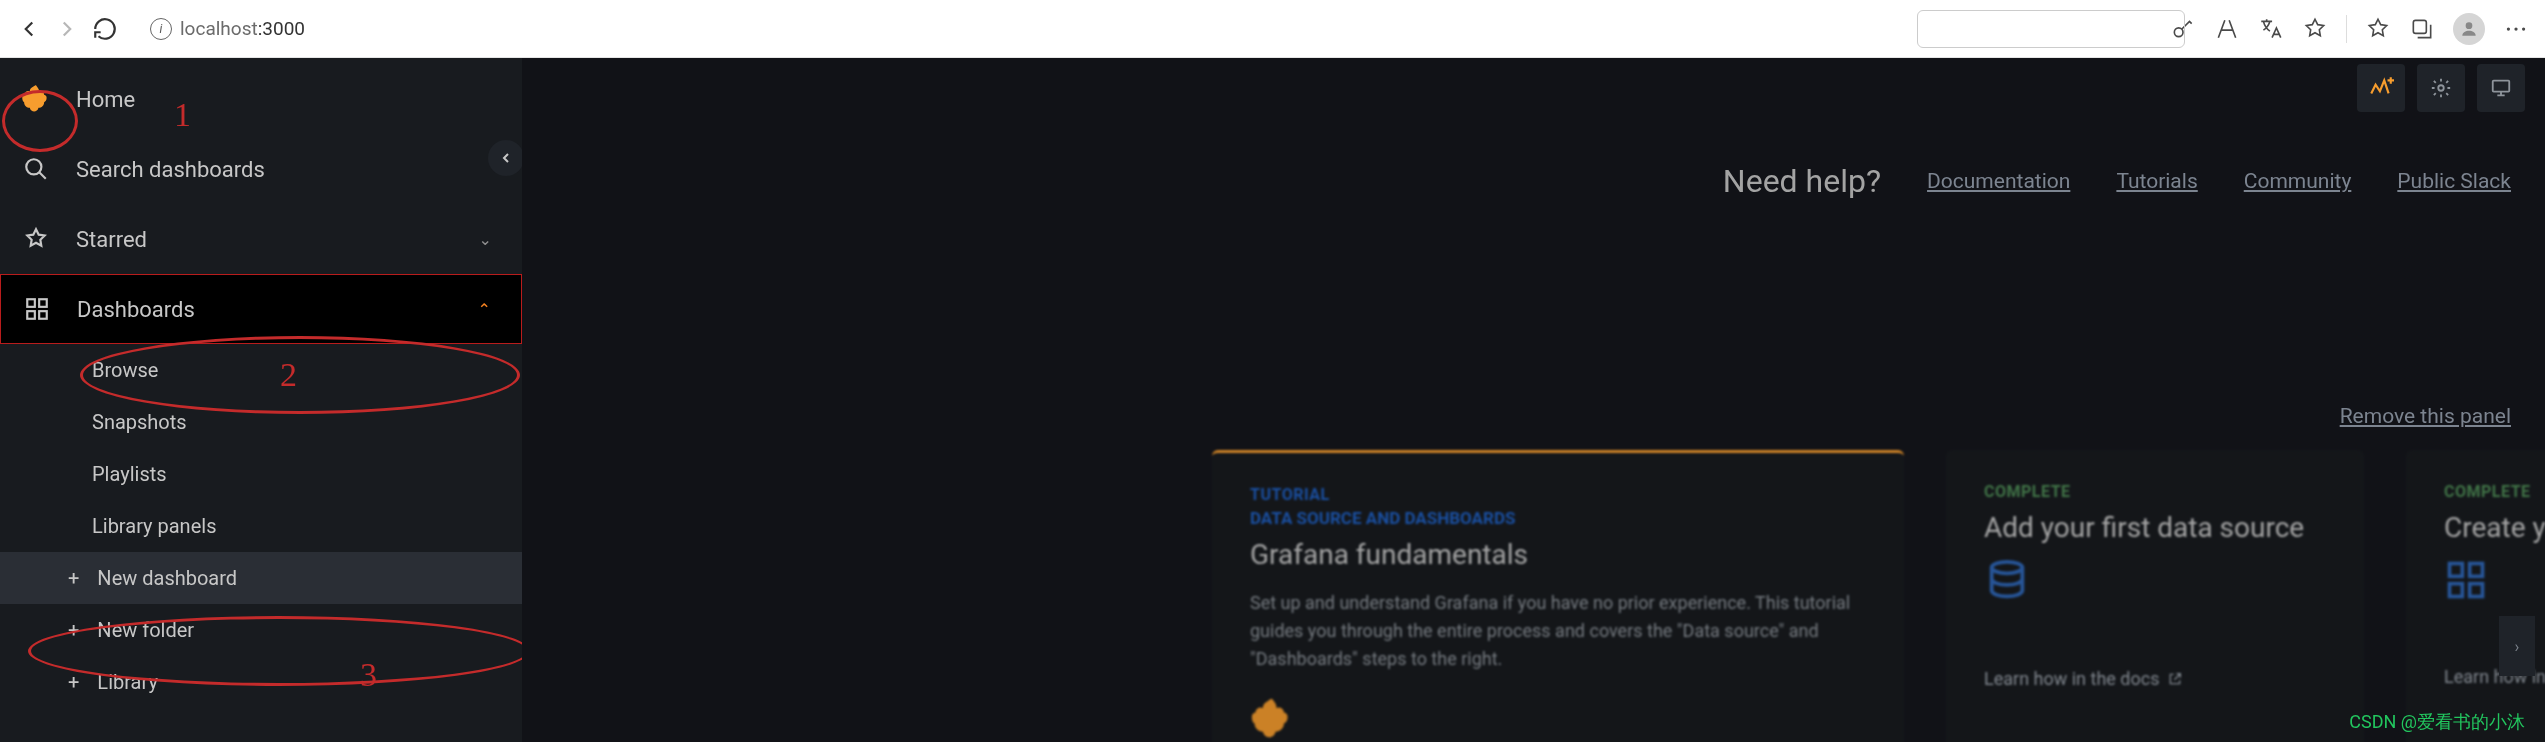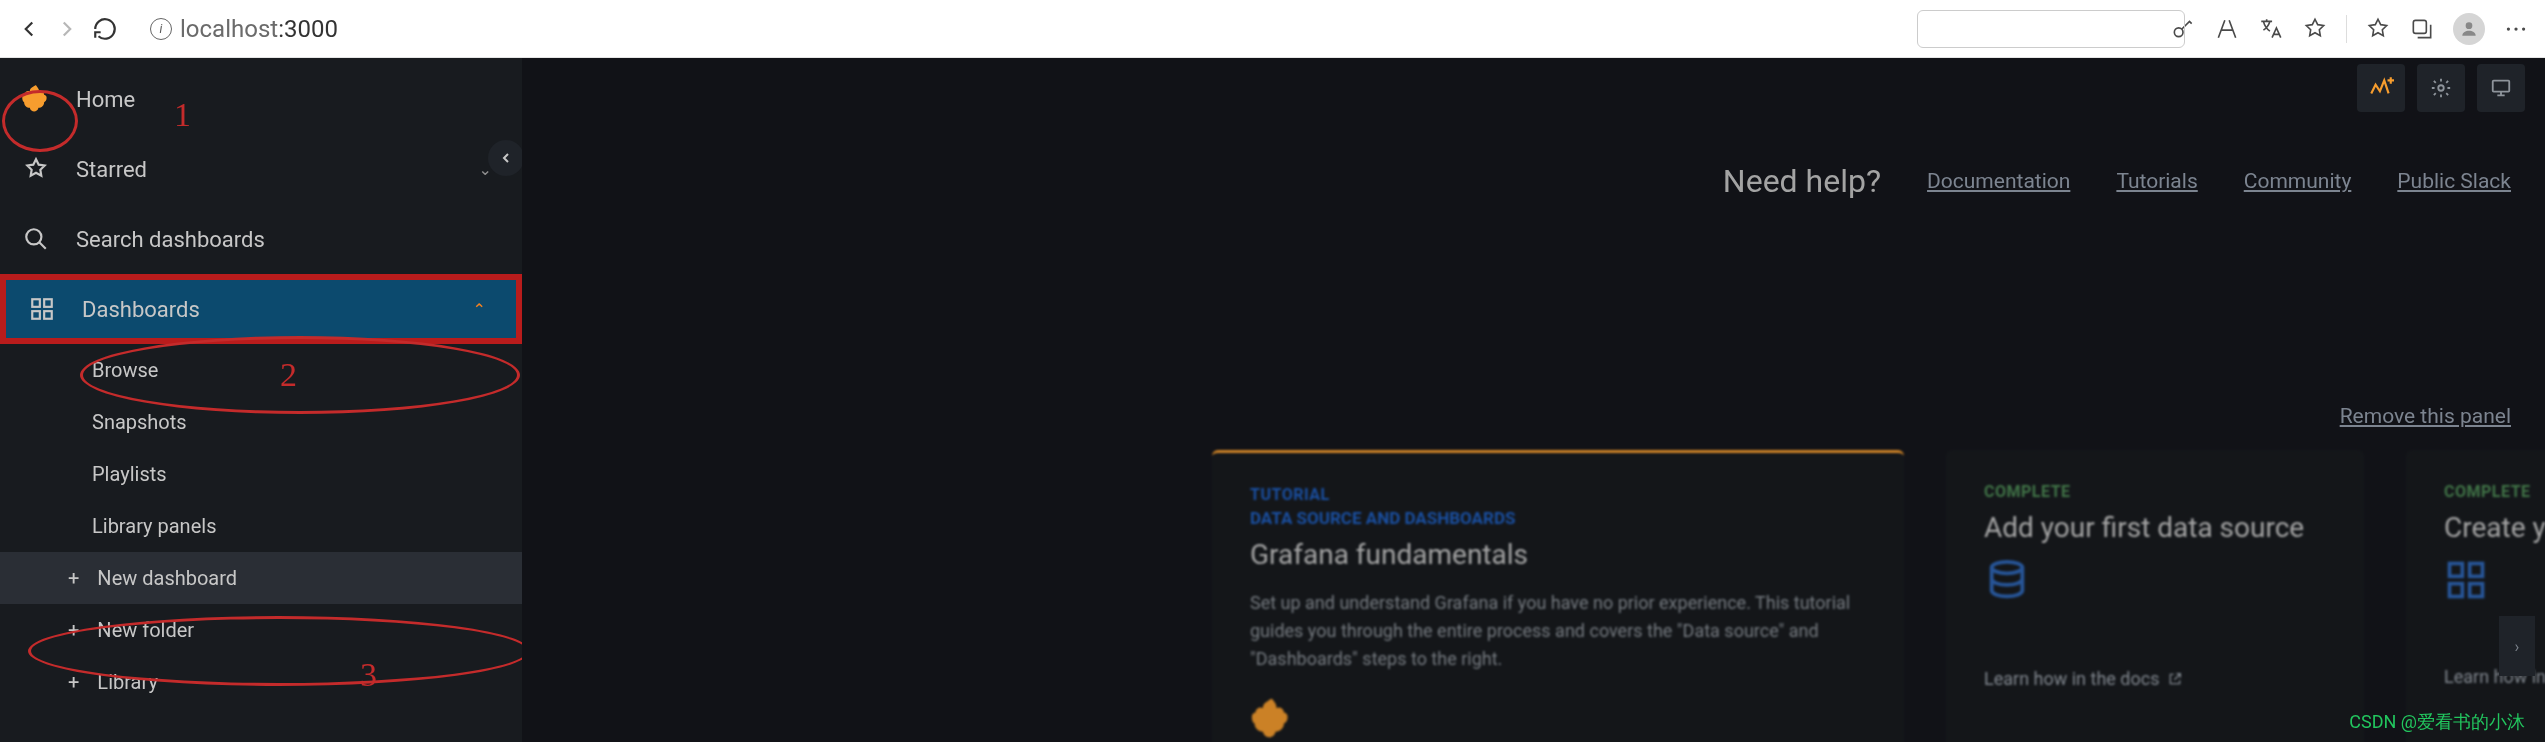--- a/index.html
+++ b/index.html
@@ -5,40 +5,40 @@
 * { margin: 0; padding: 0; box-sizing: border-box; font-family: -apple-system, BlinkMacSystemFont, "Segoe UI", Roboto, sans-serif; }
 body { background: #111217; color: #c7c7c7; width: 2545px; height: 742px; overflow: hidden; }
 
 
 .browser-bar { height: 58px; background: #fff; display: flex; align-items: center; padding: 0 16px; gap: 8px; border-bottom: 1px solid #e5e5e5; }
 .browser-nav { display: flex; gap: 12px; align-items: center; }
 .browser-nav svg { width: 26px; height: 26px; }
 .browser-nav .disabled { opacity: .35; }
 .url-bar { flex: 1; display: flex; align-items: center; background: #fff; height: 36px; padding: 0 8px; gap: 8px; margin-left: 16px; }
 .url-bar .info { width: 22px; height: 22px; border: 1.5px solid #666; border-radius: 50%; display: flex; align-items: center; justify-content: center; font-size: 12px; color: #555; font-style: italic; }
-.url-text { font-size: 24px; color: #333; }
+.url-text { font-size: 19px; color: #333; }
 .url-text .host { color: #6b6b6b; }
 .url-text .port {}
 .toolbar-icons { display: flex; gap: 18px; align-items: center; }
 .toolbar-icons .ticon { width: 26px; height: 26px; color: #4a4a4a; }
 .avatar { width: 32px; height: 32px; background: #d5d5d5; border-radius: 50%; display:flex; align-items:center; justify-content:center; }
 .edge-hint { width:268px; height:38px; border:1px solid #ccc; border-radius:6px; position:absolute; right:360px; top:10px; }
 
 
 .app { display: flex; height: calc(100% - 58px); position: relative; }
 
 
 .sidebar { width: 522px; background: #181b1f; display:flex; flex-direction:column; padding-top:6px; position:relative; }
 .sb-row { display:flex; align-items:center; height:70px; padding-left:20px; gap:24px; color:#c7c7c7; font-size:22px; cursor:pointer; position:relative; }
 .sb-icon { width:32px; height:32px; display:flex; align-items:center; justify-content:center; flex-shrink:0; }
 .sb-sub { padding-left: 92px; height: 52px; display:flex; align-items:center; font-size:20px; color:#c7c7c7; gap:14px; cursor:pointer; }
 .sb-sub.active { background:#2a2e35; }
 .sb-sub .plus { font-size:20px; margin-left:-24px; margin-right:4px; }
 .sb-caret { position:absolute; right:30px; font-size:16px; color:#8e8e8e; }
-.sb-dash-row { border:6px solid #b91c1c; background:#0c4a6e; }
+.sb-dash-row { border:1px solid #b91c1c; background:#000000; }
 .collapse-btn { position:absolute; right:-2px; top:82px; width:36px; height:36px; background:#1f2329; border-radius:50%; display:flex; align-items:center; justify-content:center; color:#c7c7c7; }
 
 
 .ann { position:absolute; border:3px solid #c42b2b; border-radius:50%; pointer-events:none; }
 .ann.logo-circle { left:2px; top:32px; width:76px; height:62px; }
 .ann.dash-ellipse { left:80px; top:278px; width:440px; height:78px; }
 .ann.new-ellipse { left:28px; top:558px; width:502px; height:70px; }
 .ann-num { position:absolute; color:#c42b2b; font-size:34px; font-family:"Times New Roman", serif; pointer-events:none; }
 
 
@@ -137,35 +137,35 @@
         <svg viewBox="0 0 24 24" width="30" height="30">
             <path fill="#f79d2e" d="M12 1c1.5 2 2.5 3 2.5 5 2-1 4 .5 4 2.5.5 0 2 .5 2 2.5 0 2-1 3-2 3.5 0 2.5-2 4.5-4.5 4.5-.5 2-2 3-3.5 3-1.5 0-3-1-3.5-3-2.5 0-4.5-2-4.5-4.5C1.5 14 1 12.5 1 11c0-2 1.5-2.5 2-2.5 0-2 2-3.5 4-2.5C7 4 8 3 10 2c.5-.5 1.5-1 2-1z"></path>
           </svg>
       </span>
       <span>Home</span>
     </div>
 
     <div class="sb-row">
       <span class="sb-icon">
         <svg viewBox="0 0 24 24" width="26" height="26" fill="none" stroke="#c7c7c7" stroke-width="2">
+            <circle cx="10" cy="10" r="7"></circle>
+            <path d="M21 21l-6-6"></path>
+          </svg>
+      </span>
+      <span>Search dashboards</span>
+    </div>
+
+    <div class="sb-row">
+      <span class="sb-icon">
+        <svg viewBox="0 0 24 24" width="26" height="26" fill="none" stroke="#c7c7c7" stroke-width="2">
             <path d="M12 3l2.5 5 5.5.8-4 3.9.9 5.5L12 15.5 7.1 18.2l.9-5.5-4-3.9L9.5 8z"></path>
           </svg>
       </span>
       <span>Starred</span>
       <span class="sb-caret">⌄</span>
-    </div>
-
-    <div class="sb-row">
-      <span class="sb-icon">
-        <svg viewBox="0 0 24 24" width="26" height="26" fill="none" stroke="#c7c7c7" stroke-width="2">
-            <circle cx="10" cy="10" r="7"></circle>
-            <path d="M21 21l-6-6"></path>
-          </svg>
-      </span>
-      <span>Search dashboards</span>
     </div>
 
     <div class="sb-row sb-dash-row">
       <span class="sb-icon">
         <svg viewBox="0 0 24 24" width="26" height="26" fill="none" stroke="#c7c7c7" stroke-width="2">
             <rect x="3" y="3" width="7" height="7"></rect>
             <rect x="14" y="3" width="7" height="7"></rect>
             <rect x="3" y="14" width="7" height="7"></rect>
             <rect x="14" y="14" width="7" height="7"></rect>
           </svg>

